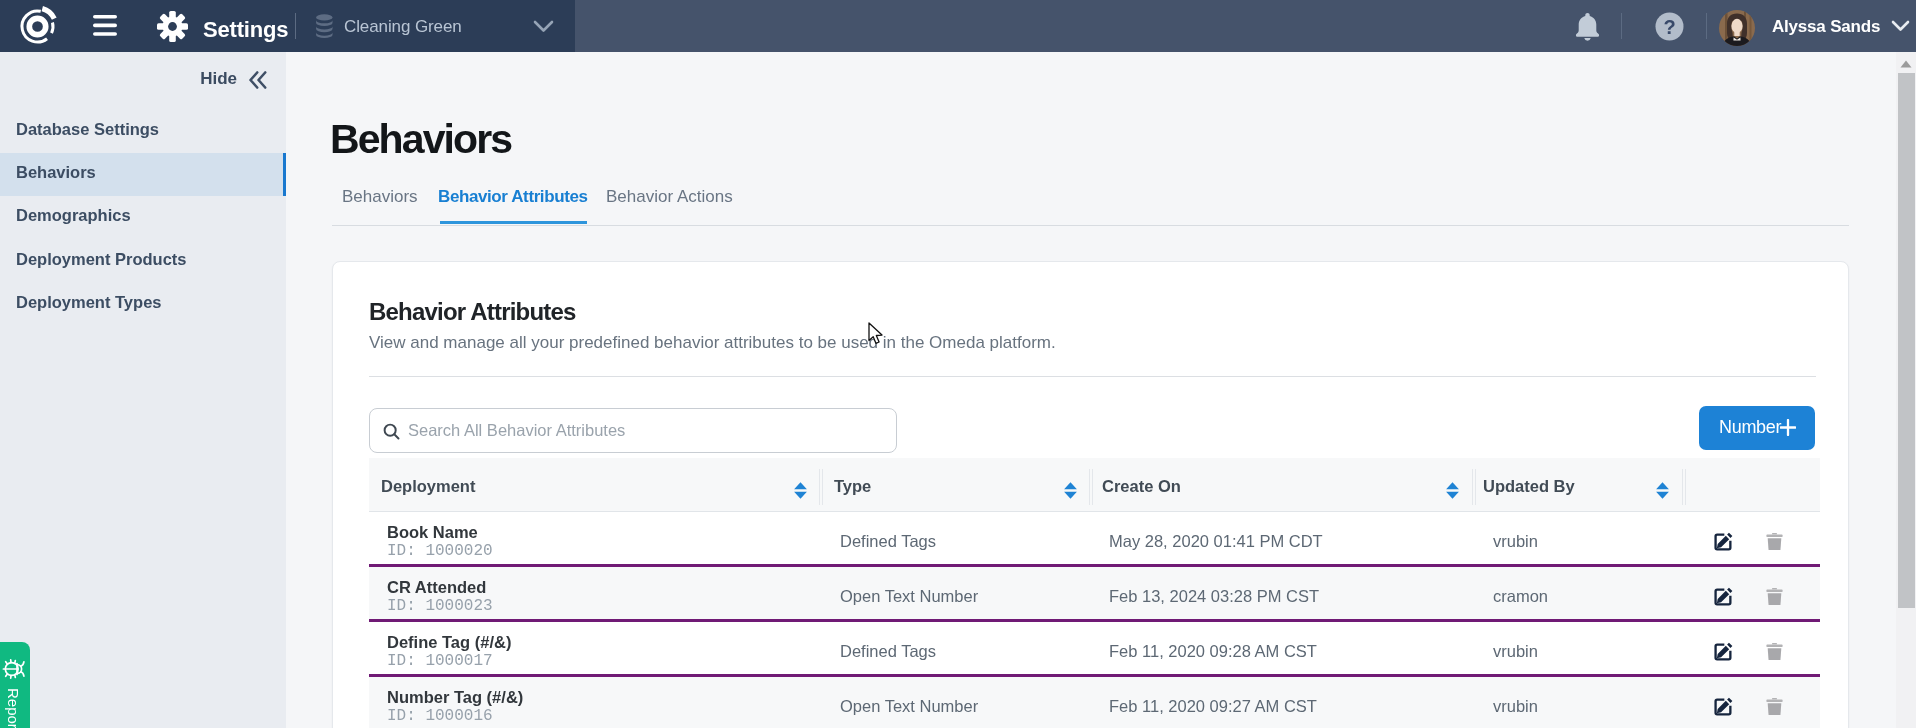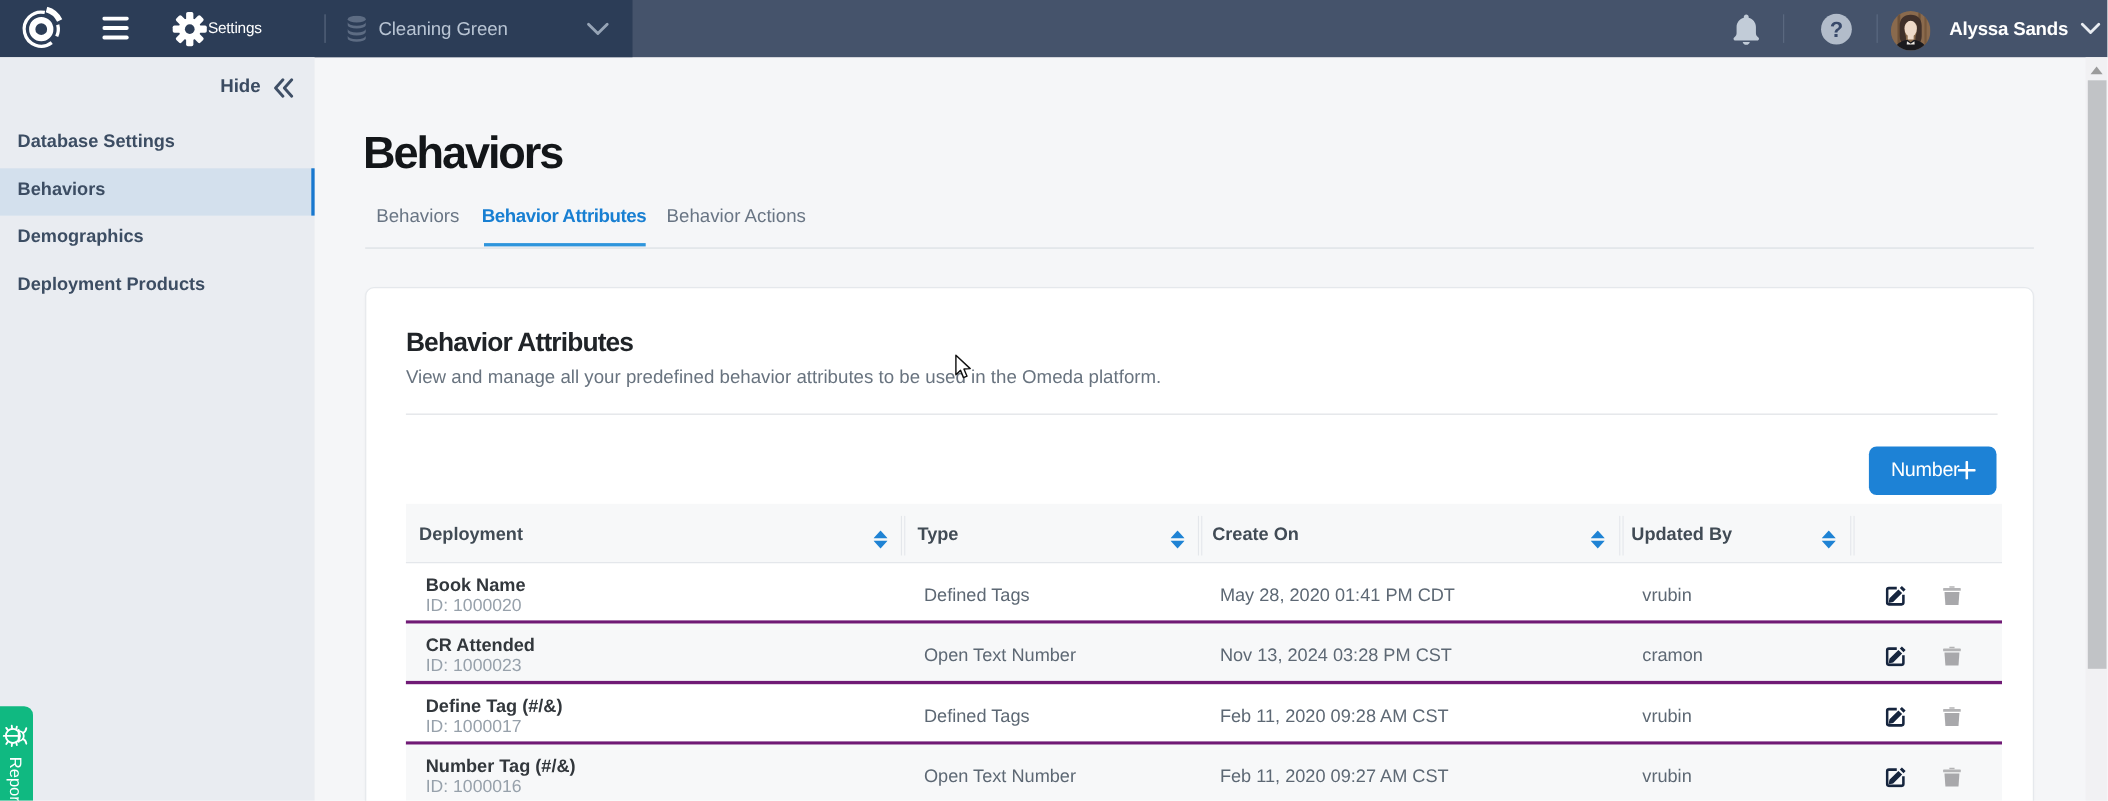--- a/index.html
+++ b/index.html
@@ -4,21 +4,21 @@
 <style>
   * { margin:0; padding:0; box-sizing:border-box; }
   html,body { width:1916px; height:728px; overflow:hidden; }
   body { font-family:"Liberation Sans", sans-serif; position:relative; background:#f5f6f8; }
   .abs { position:absolute; }
 
   
   .topbar { position:absolute; left:0; top:0; width:1916px; height:52px; background:#45536b; }
   .topbar-left { position:absolute; left:0; top:0; width:575px; height:52px; background:#2c3d57; }
   .tb-divider { position:absolute; top:13px; width:1px; height:26px; background:#5c6b82; }
-  .settings-label { position:absolute; left:189px; top:17px; font-size:14px; font-weight:400; color:#ffffff; letter-spacing:-0.2px; }
+  .settings-label { position:absolute; left:203px; top:17px; font-size:22px; font-weight:700; color:#ffffff; letter-spacing:-0.2px; }
   .cg-label { position:absolute; left:344px; top:17px; font-size:17px; color:#b9c5d4; letter-spacing:-0.1px; }
   .user-label { position:absolute; left:1772px; top:17px; font-size:17px; font-weight:700; color:#ffffff; letter-spacing:-0.2px; }
 
   
   .sidebar { position:absolute; left:0; top:52px; width:286px; height:676px; background:#e9ecf1; }
   .hide-row { position:absolute; right:49px; top:17px; font-size:17px; color:#3b4b61;font-weight:bold; }
   .nav { position:absolute; left:0; top:58px; width:286px; }
   .nav-item { height:43.2px; line-height:38px; padding-left:16px; font-size:16.5px; font-weight:700; color:#3c4d63; }
   .nav-item.sel { background:#d3e0ed; position:relative; }
   .nav-item.sel::after { content:""; position:absolute; right:0; top:0; width:3px; height:100%; background:#1878cf; }
@@ -42,21 +42,21 @@
   .create-btn .txt { position:absolute; left:20px; top:11px; }
 
   
   .table { position:absolute; left:36px; top:196px; width:1451px; }
   .thead { position:absolute; left:0; top:0; width:1451px; height:54px; background:#f7f8f9; border-bottom:1px solid #e1e5e9; }
   .th { position:absolute; top:19px; font-size:16.5px; font-weight:700; color:#414b55; }
   .col-div { position:absolute; top:11px; width:1px; height:36px; background:#e4e7eb; }
   .row { position:absolute; left:0; width:1451px; height:55px; border-bottom:3px solid #701a75; }
   .row.alt { background:#f7f8f9; }
   .rt { position:absolute; left:18px; top:11px; font-size:16.5px; font-weight:700; color:#32373c; }
-  .rid { position:absolute; left:18px; top:30px; font-size:16px; color:#97a1ab; }
+  .rid { position:absolute; left:18px; top:30px; font-size:16px; color:#97a1ab;font-family:Liberation Mono, monospace; }
   .rc { position:absolute; top:20px; font-size:16.5px; color:#5d6874;text-align:right; }
   .sort { position:absolute; top:23.5px; }
   .edit-ic { position:absolute; left:1345px; top:20px; width:19px; height:19px; }
   .trash-ic { position:absolute; left:1397px; top:20px; width:17px; height:19px; }
 
   
   .green-tab { position:absolute; left:0; top:642px; width:30px; height:86px; background:#10b981; border-top-right-radius:8px; }
   .green-tab .vtxt { position:absolute; left:5px; top:46px; writing-mode:vertical-rl; font-size:15px; color:#ffffff; white-space:nowrap; }
 
   
@@ -164,35 +164,43 @@
     <g fill="none" stroke="#3f4f66" stroke-width="2.6" stroke-linecap="round" stroke-linejoin="round">
       <path d="M8.2 1.5 L1.5 9 L8.2 16.5"></path>
       <path d="M16.2 1.5 L9.5 9 L16.2 16.5"></path>
     </g>
   </svg>
   <div class="nav">
     <div class="nav-item">Database Settings</div>
     <div class="nav-item sel">Behaviors</div>
     <div class="nav-item">Demographics</div>
     <div class="nav-item">Deployment Products</div>
+    <div class="nav-item">Deployment Types</div>
   </div>
 </div>
 
 <div class="h1">Behaviors</div>
 <div class="tab" style="left:342px">Behaviors</div>
 <div class="tab active" style="left:438px;letter-spacing:-0.4px">Behavior Attributes</div>
 <div class="tab" style="left:606px">Behavior Actions</div>
 <div class="tabs-line"></div>
 <div class="tab-underline" style="left:440px;width:147px"></div>
 
 <div class="card">
   <h2>Behavior Attributes</h2>
   <div class="sub">View and manage all your predefined behavior attributes to be used in the Omeda platform.</div>
   <div class="divider"></div>
 
+  <div class="searchbox">
+    <svg class="abs" style="left:13px;top:14px" width="17" height="17" viewBox="0 0 19 19">
+      <circle cx="8" cy="8" r="6.2" fill="none" stroke="#3f4851" stroke-width="2.2"></circle>
+      <line x1="12.6" y1="12.6" x2="17.3" y2="17.3" stroke="#3f4851" stroke-width="2.2" stroke-linecap="round"></line>
+    </svg>
+    <div class="ph">Search All Behavior Attributes</div>
+  </div>
   <div class="create-btn">
     <div class="txt">Number</div>
     <svg class="abs" style="left:81px;top:13px" width="16" height="17" viewBox="0 0 16 17">
       <g stroke="#ffffff" stroke-width="2.3" stroke-linecap="round">
           <line x1="8" y1="1" x2="8" y2="16"></line>
           <line x1="0.8" y1="8.5" x2="15.2" y2="8.5"></line>
         </g>
     </svg>
   </div>
 
@@ -237,21 +245,21 @@
       <svg class="trash-ic" viewBox="0 0 18 19">
           <path d="M6.5 0.5 L11.5 0.5 L11.5 2 L6.5 2 Z" fill="#b3b3b5"></path>
           <rect x="0.5" y="2.2" width="17" height="2.6" rx="0.6" fill="#b3b3b5"></rect>
           <path d="M1.8 6 L16.2 6 L15.3 18.4 L2.7 18.4 Z" fill="#a8a8ab"></path>
         </svg>
     </div>
     <div class="row alt" style="top:109px">
       <div class="rt">CR Attended</div>
       <div class="rid">ID: 1000023</div>
       <div class="rc" style="left:471px">Open Text Number</div>
-      <div class="rc" style="left:740px">Nov 13, 2024 03:28 PM CST</div>
+      <div class="rc" style="left:740px">Feb 13, 2024 03:28 PM CST</div>
       <div class="rc" style="left:1124px">cramon</div>
       <svg class="edit-ic" viewBox="0 0 18 18">
           <path d="M14.2 0.6 L17.4 3.8 L15.6 5.6 L12.4 2.4 Z M11.2 3.6 L14.4 6.8 L6.7 14.5 L2.7 15.3 L3.5 11.3 Z" fill="#16253e"></path>
           <path d="M15.5 8.2 L15.5 15 C15.5 15.9 14.9 16.5 14 16.5 L3 16.5 C2.1 16.5 1.5 15.9 1.5 15 L1.5 4 C1.5 3.1 2.1 2.5 3 2.5 L9.8 2.5" fill="none" stroke="#16253e" stroke-width="2.2"></path>
         </svg>
       <svg class="trash-ic" viewBox="0 0 18 19">
           <path d="M6.5 0.5 L11.5 0.5 L11.5 2 L6.5 2 Z" fill="#b3b3b5"></path>
           <rect x="0.5" y="2.2" width="17" height="2.6" rx="0.6" fill="#b3b3b5"></rect>
           <path d="M1.8 6 L16.2 6 L15.3 18.4 L2.7 18.4 Z" fill="#a8a8ab"></path>
         </svg>

